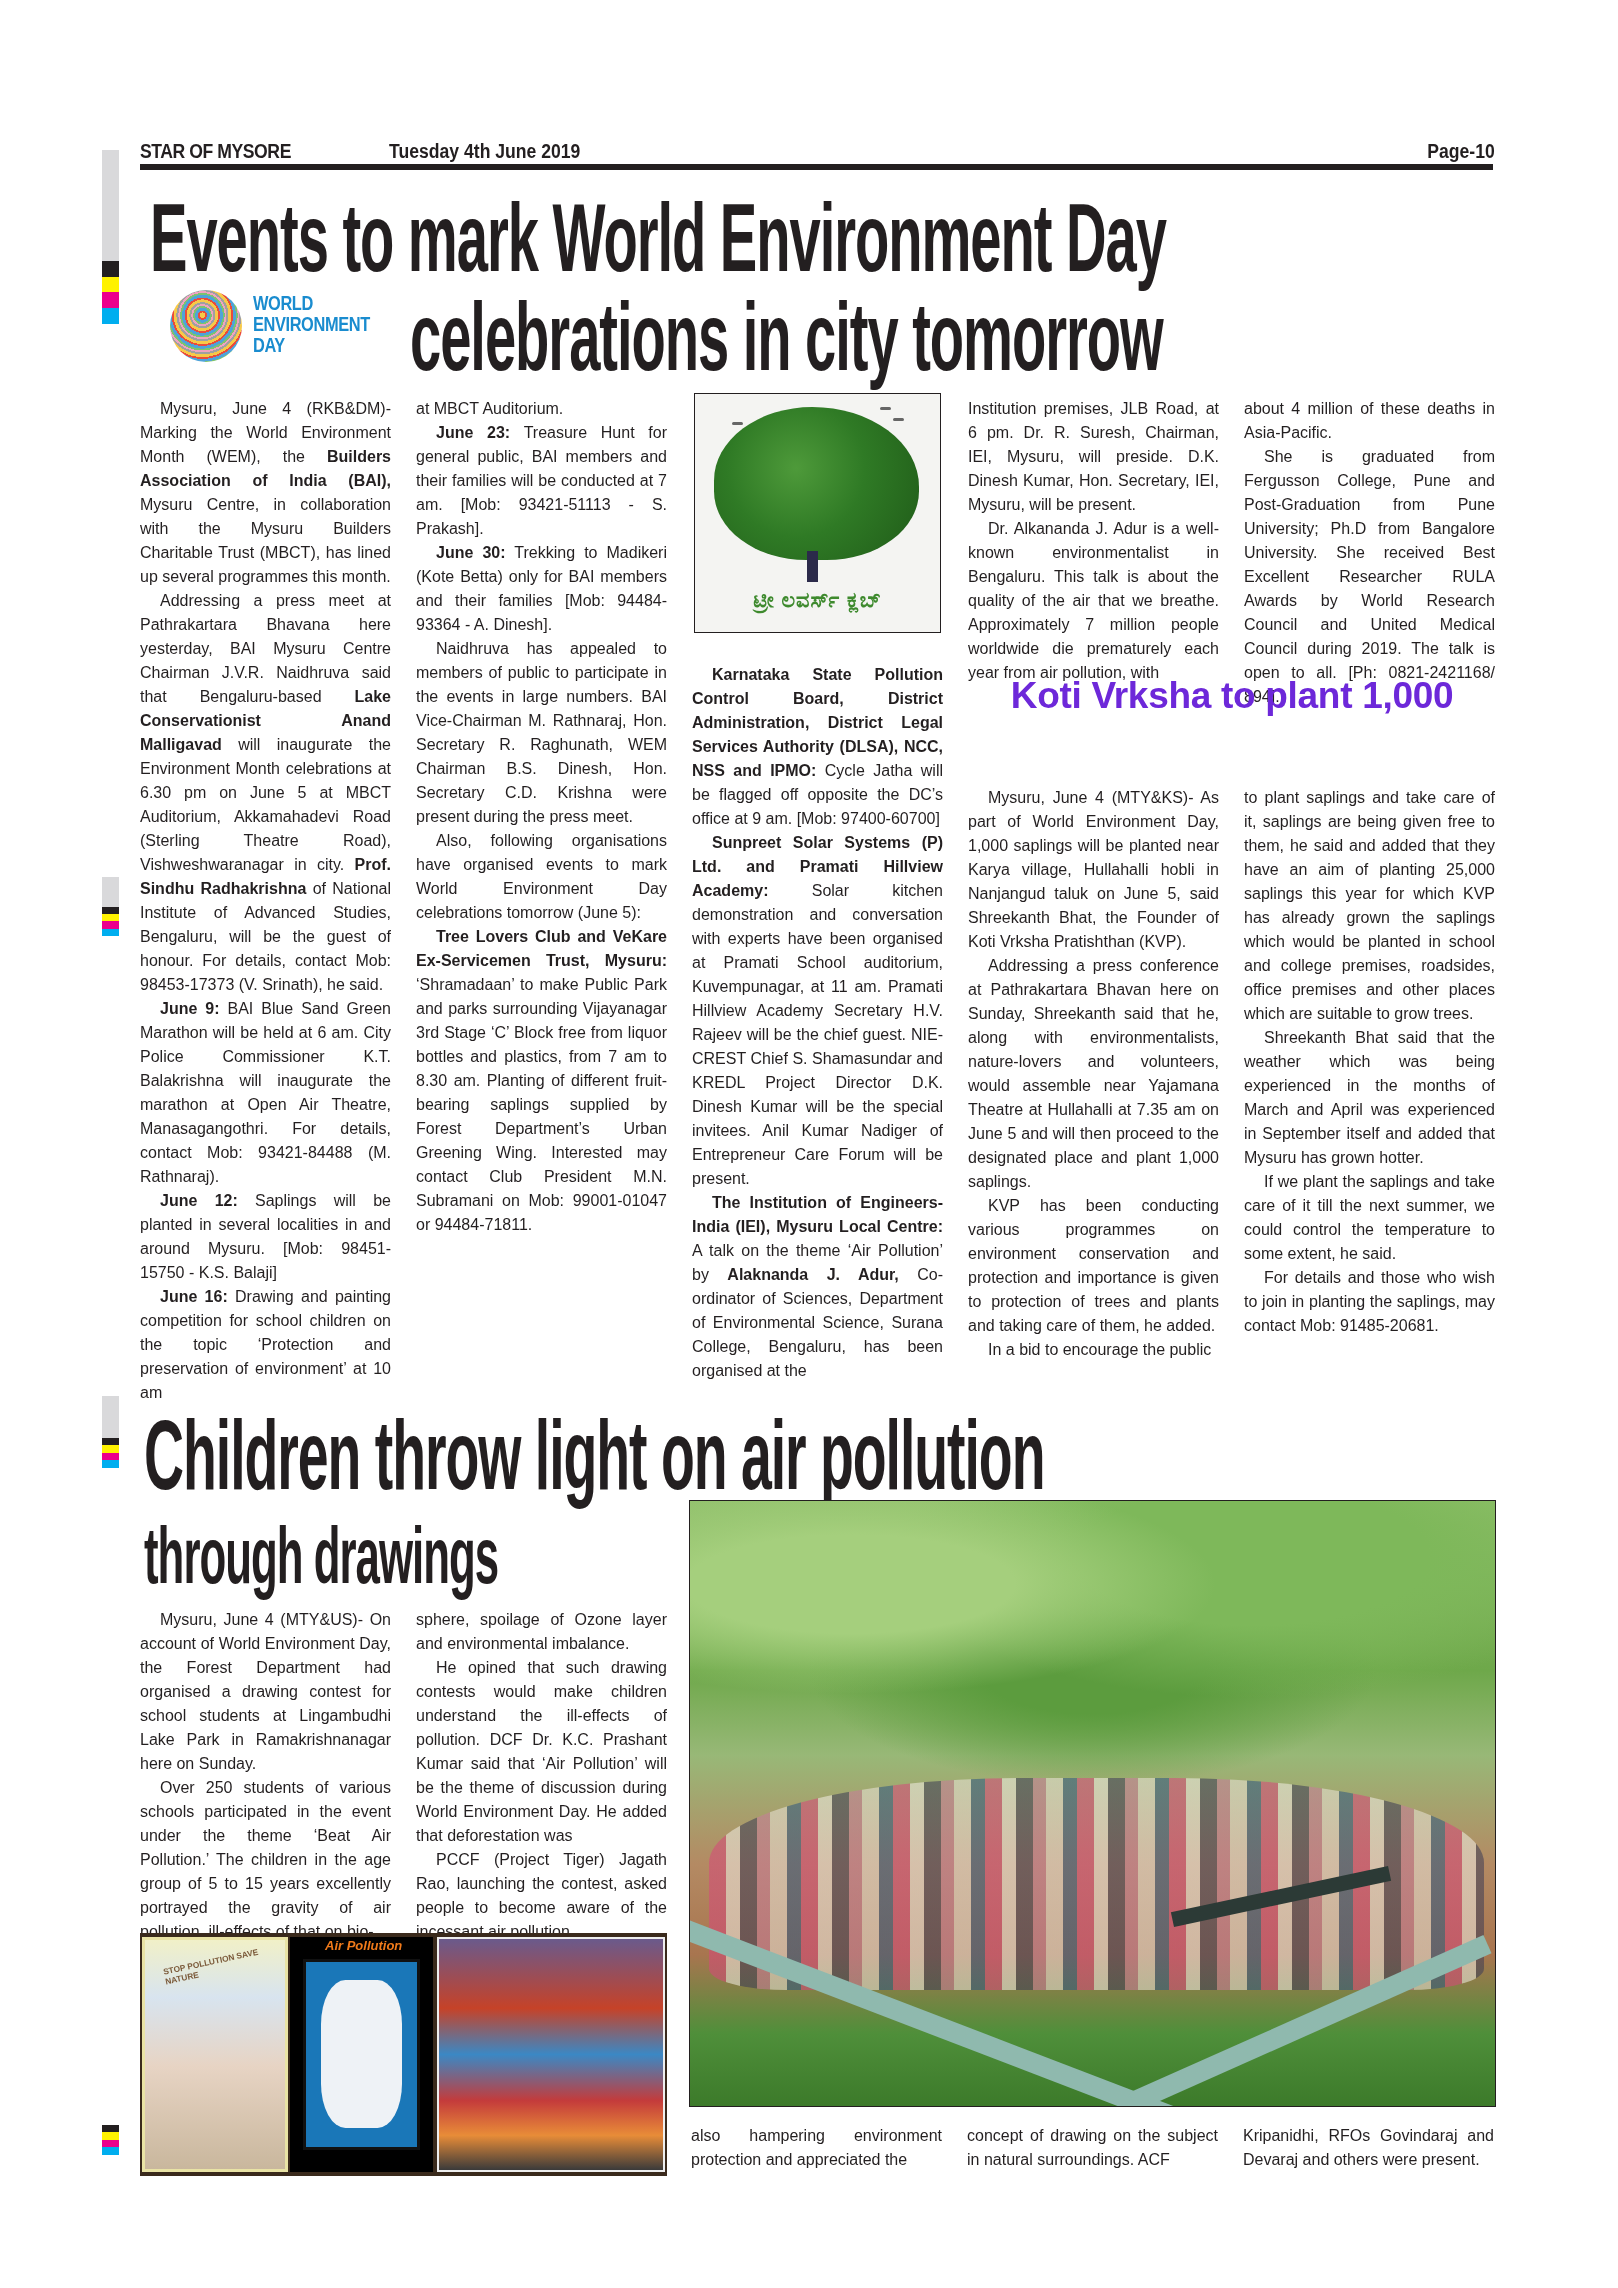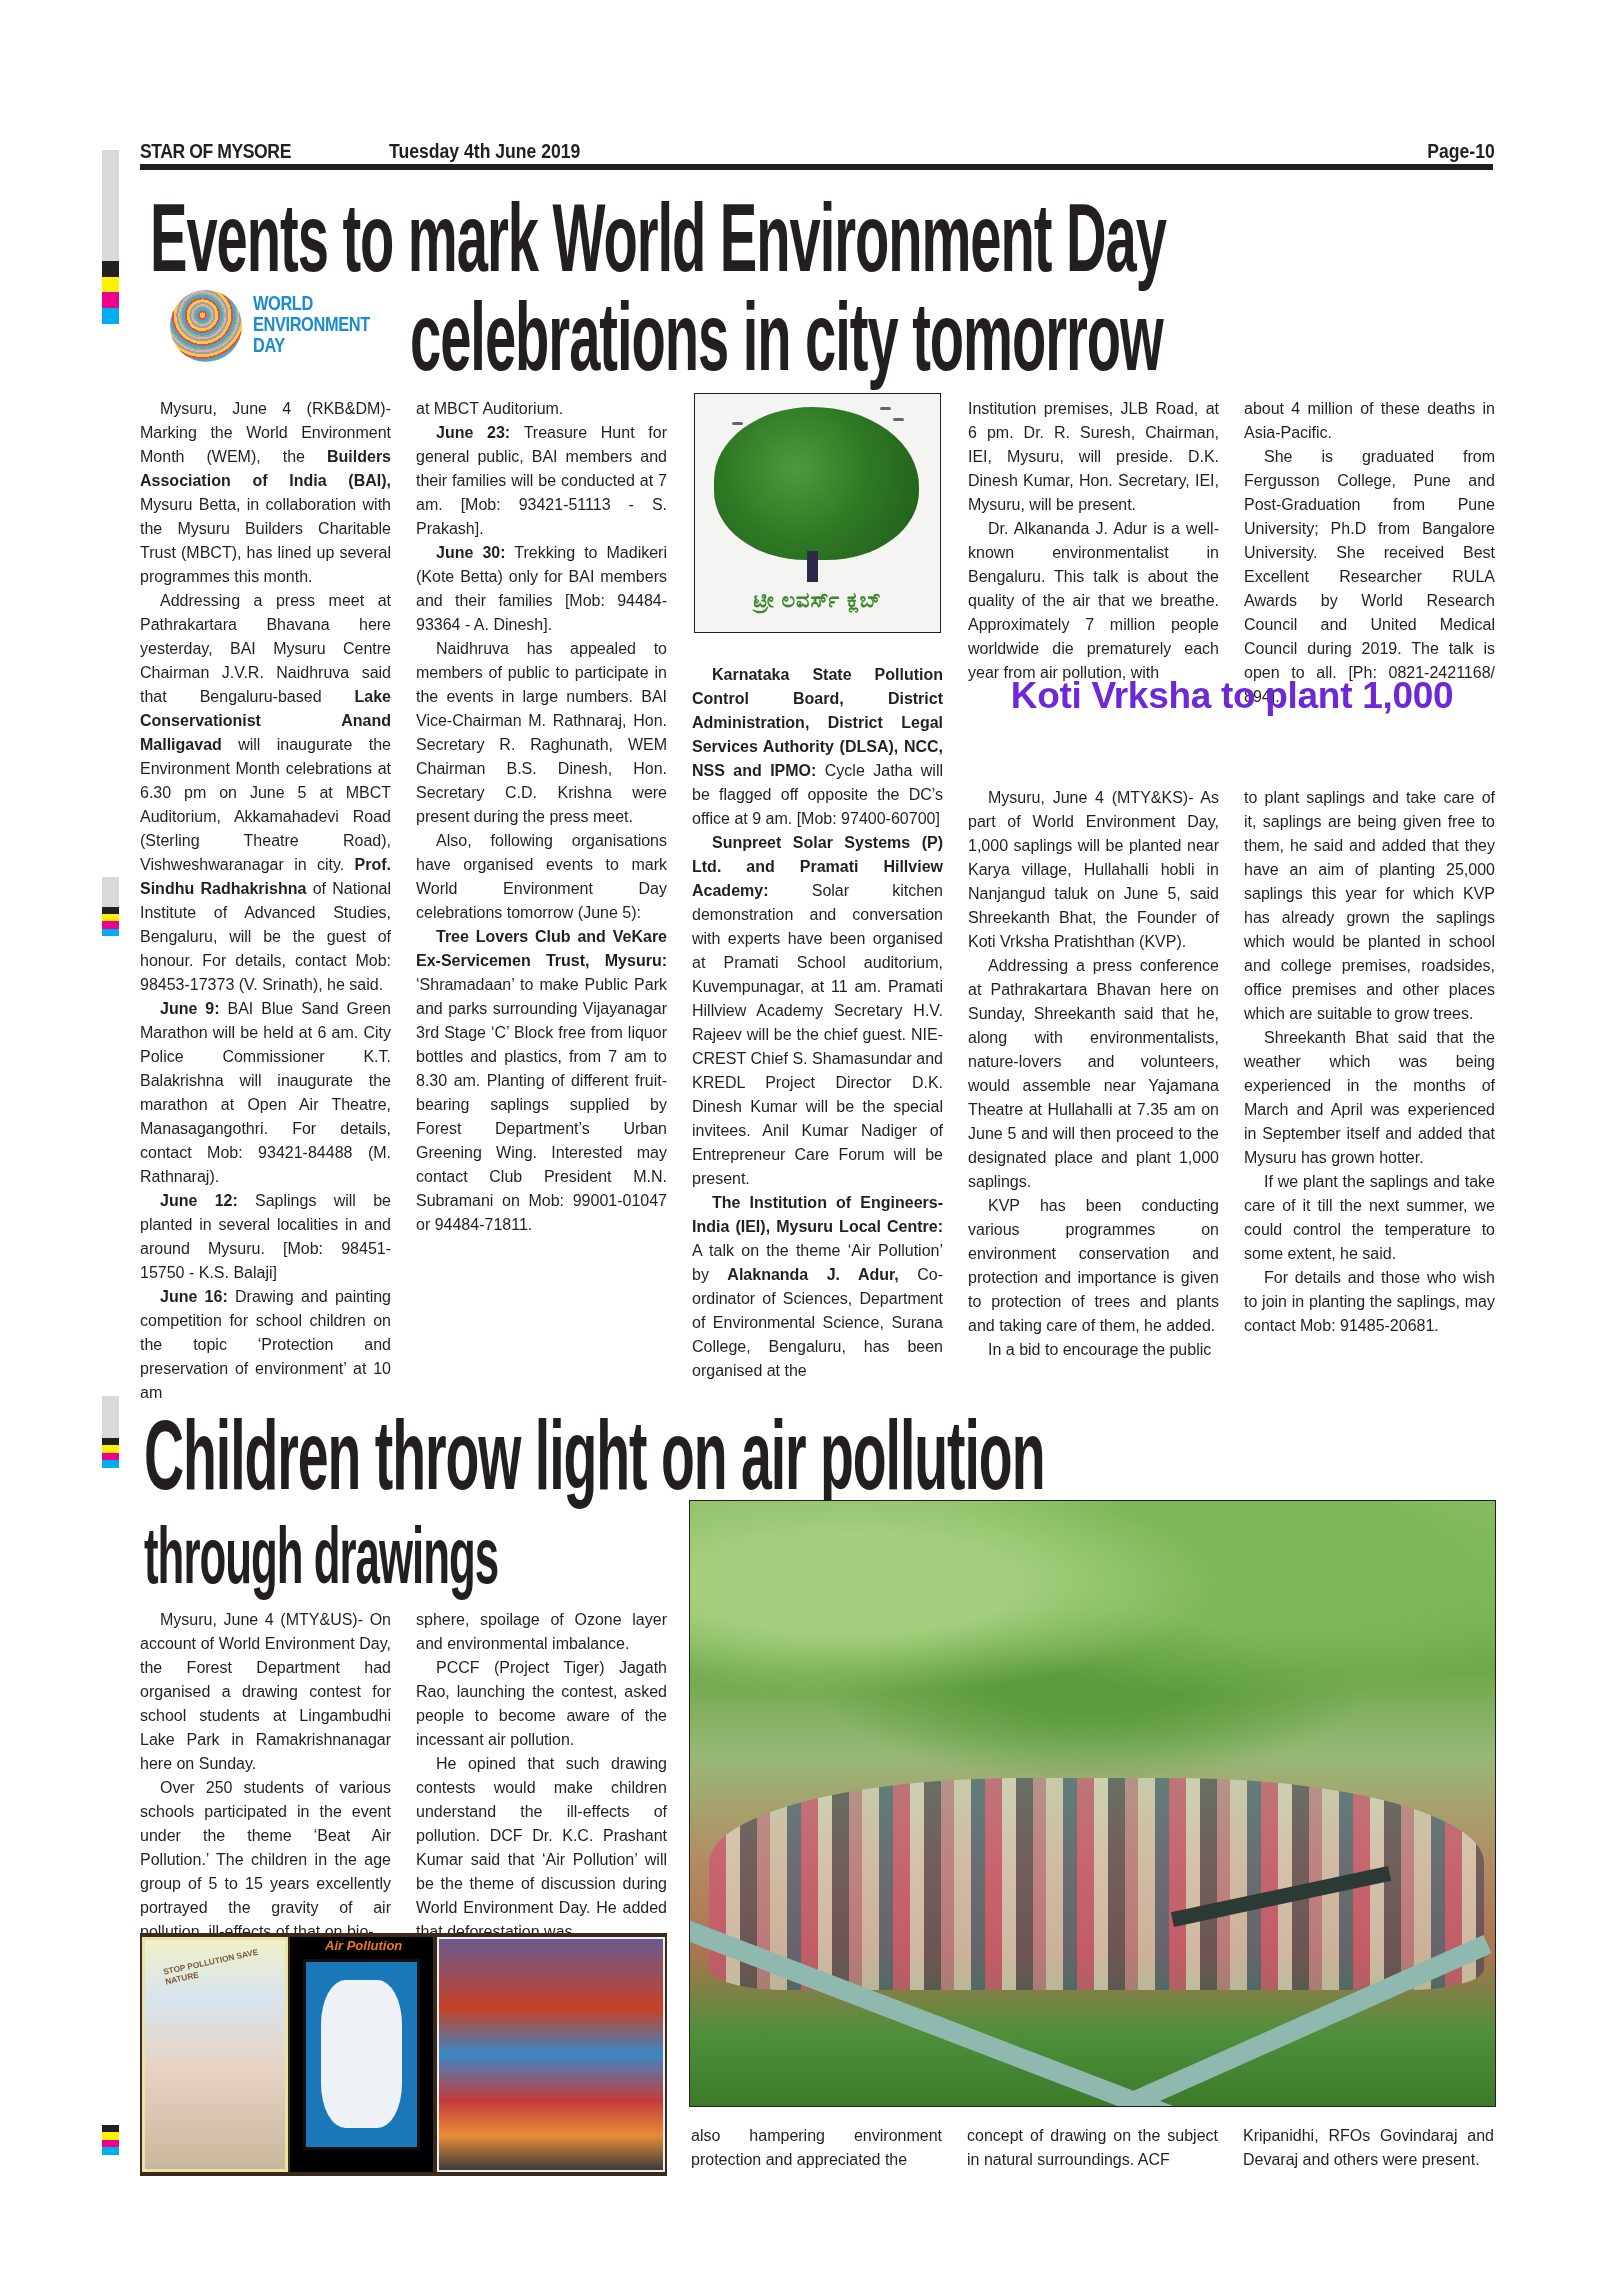--- a/index.html
+++ b/index.html
@@ -140,21 +140,21 @@
   <div class="print"></div>
   <div class="text">
     <div>WORLD</div>
     <div>ENVIRONMENT</div>
     <div>DAY</div>
   </div>
 </div>
 <div class="hl hl2">celebrations in city tomorrow</div>
 
 <div class="col c1">
-    <p><span>Mysuru, June 4 (RKB&amp;DM)- Marking the World Environment Month (WEM), the </span><b>Builders Association of India (BAI),</b><span> Mysuru Betta, in collaboration with the Mysuru Builders Charitable Trust (MBCT), has lined up several programmes this month.</span></p>
+    <p><span>Mysuru, June 4 (RKB&amp;DM)- Marking the World Environment Month (WEM), the </span><b>Builders Association of India (BAI),</b><span> Mysuru Centre, in collaboration with the Mysuru Builders Charitable Trust (MBCT), has lined up several programmes this month.</span></p>
     <p><span>Addressing a press meet at Pathrakartara Bhavana here yesterday, BAI Mysuru Centre Chairman J.V.R. Naidhruva said that Bengaluru-based </span><b>Lake Conservationist Anand Malligavad</b><span> will inaugurate the Environment Month celebrations at 6.30 pm on June 5 at MBCT Auditorium, Akkamahadevi Road (Sterling Theatre Road), Vishweshwaranagar in city. </span><b>Prof. Sindhu Radhakrishna</b><span> of National Institute of Advanced Studies, Bengaluru, will be the guest of honour. For details, contact Mob: 98453-17373 (V. Srinath), he said.</span></p>
     <p><b>June 9:</b><span> BAI Blue Sand Green Marathon will be held at 6 am. City Police Commissioner K.T. Balakrishna will inaugurate the marathon at Open Air Theatre, Manasagangothri. For details, contact Mob: 93421-84488 (M. Rathnaraj).</span></p>
     <p><b>June 12:</b><span> Saplings will be planted in several localities in and around Mysuru. [Mob: 98451-15750 - K.S. Balaji]</span></p>
     <p><b>June 16:</b><span> Drawing and painting competition for school children on the topic ‘Protection and preservation of environment’ at 10 am</span></p>
   </div>
 <div class="col c2">
     <p class="noindent"><span>at MBCT Auditorium.</span></p>
     <p><b>June 23:</b><span> Treasure Hunt for general public, BAI members and their families will be conducted at 7 am. [Mob: 93421-51113 - S. Prakash].</span></p>
     <p><b>June 30:</b><span> Trekking to Madikeri (Kote Betta) only for BAI members and their families [Mob: 94484-93364 - A. Dinesh].</span></p>
     <p><span>Naidhruva has appealed to members of public to participate in the events in large numbers. BAI Vice-Chairman M. Rathnaraj, Hon. Secretary R. Raghunath, WEM Chairman B.S. Dinesh, Hon. Secretary C.D. Krishna were present during the press meet.</span></p>
@@ -210,22 +210,22 @@
   <div class="border-wall"></div>
   <div class="border-wall2"></div>
 </div>
 
 <div class="col d1">
     <p><span>Mysuru, June 4 (MTY&amp;US)- On account of World Environment Day, the Forest Department had organised a drawing contest for school students at Lingambudhi Lake Park in Ramakrishnanagar here on Sunday.</span></p>
     <p><span>Over 250 students of various schools participated in the event under the theme ‘Beat Air Pollution.’ The children in the age group of 5 to 15 years excellently portrayed the gravity of air pollution, ill-effects of that on bio-</span></p>
   </div>
 <div class="col d2">
     <p class="noindent"><span>sphere, spoilage of Ozone layer and environmental imbalance.</span></p>
+    <p><span>He opined that such drawing contests would make children understand the ill-effects of pollution. DCF Dr. K.C. Prashant Kumar said that ‘Air Pollution’ will be the theme of discussion during World Environment Day. He added that deforestation was</span></p>
     <p><span>PCCF (Project Tiger) Jagath Rao, launching the contest, asked people to become aware of the incessant air pollution.</span></p>
-    <p><span>He opined that such drawing contests would make children understand the ill-effects of pollution. DCF Dr. K.C. Prashant Kumar said that ‘Air Pollution’ will be the theme of discussion during World Environment Day. He added that deforestation was</span></p>
   </div>
 
 <div class="drawings">
   <div class="drawing d-a">
     <span class="label">STOP POLLUTION SAVE NATURE</span>
   </div>
   <div class="drawing d-b">
     <span class="title">Air Pollution</span>
     <div class="inner">
         <div class="hourglass"></div>

